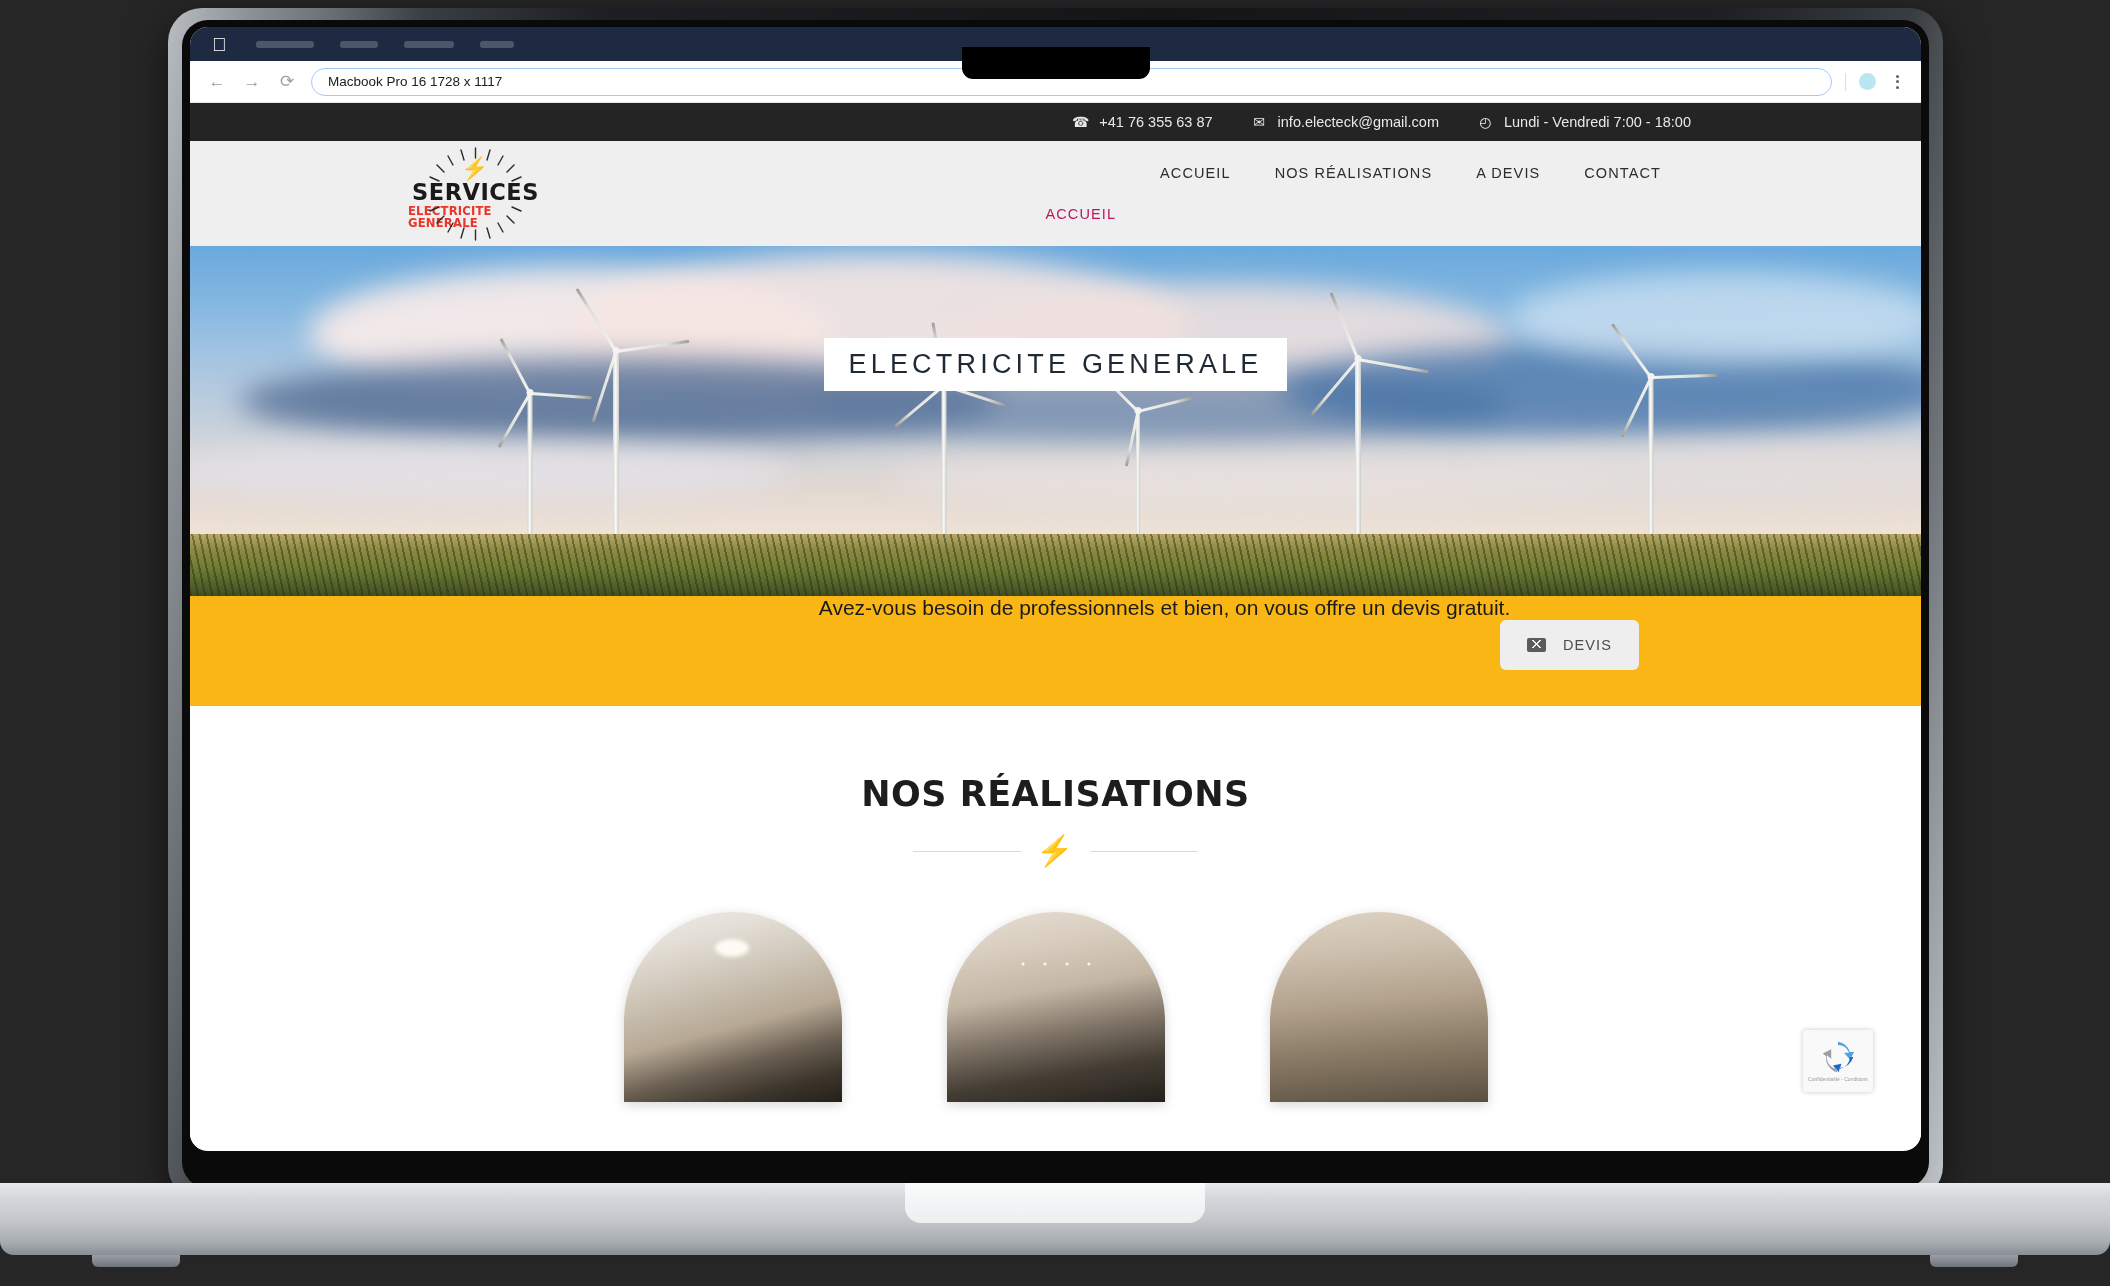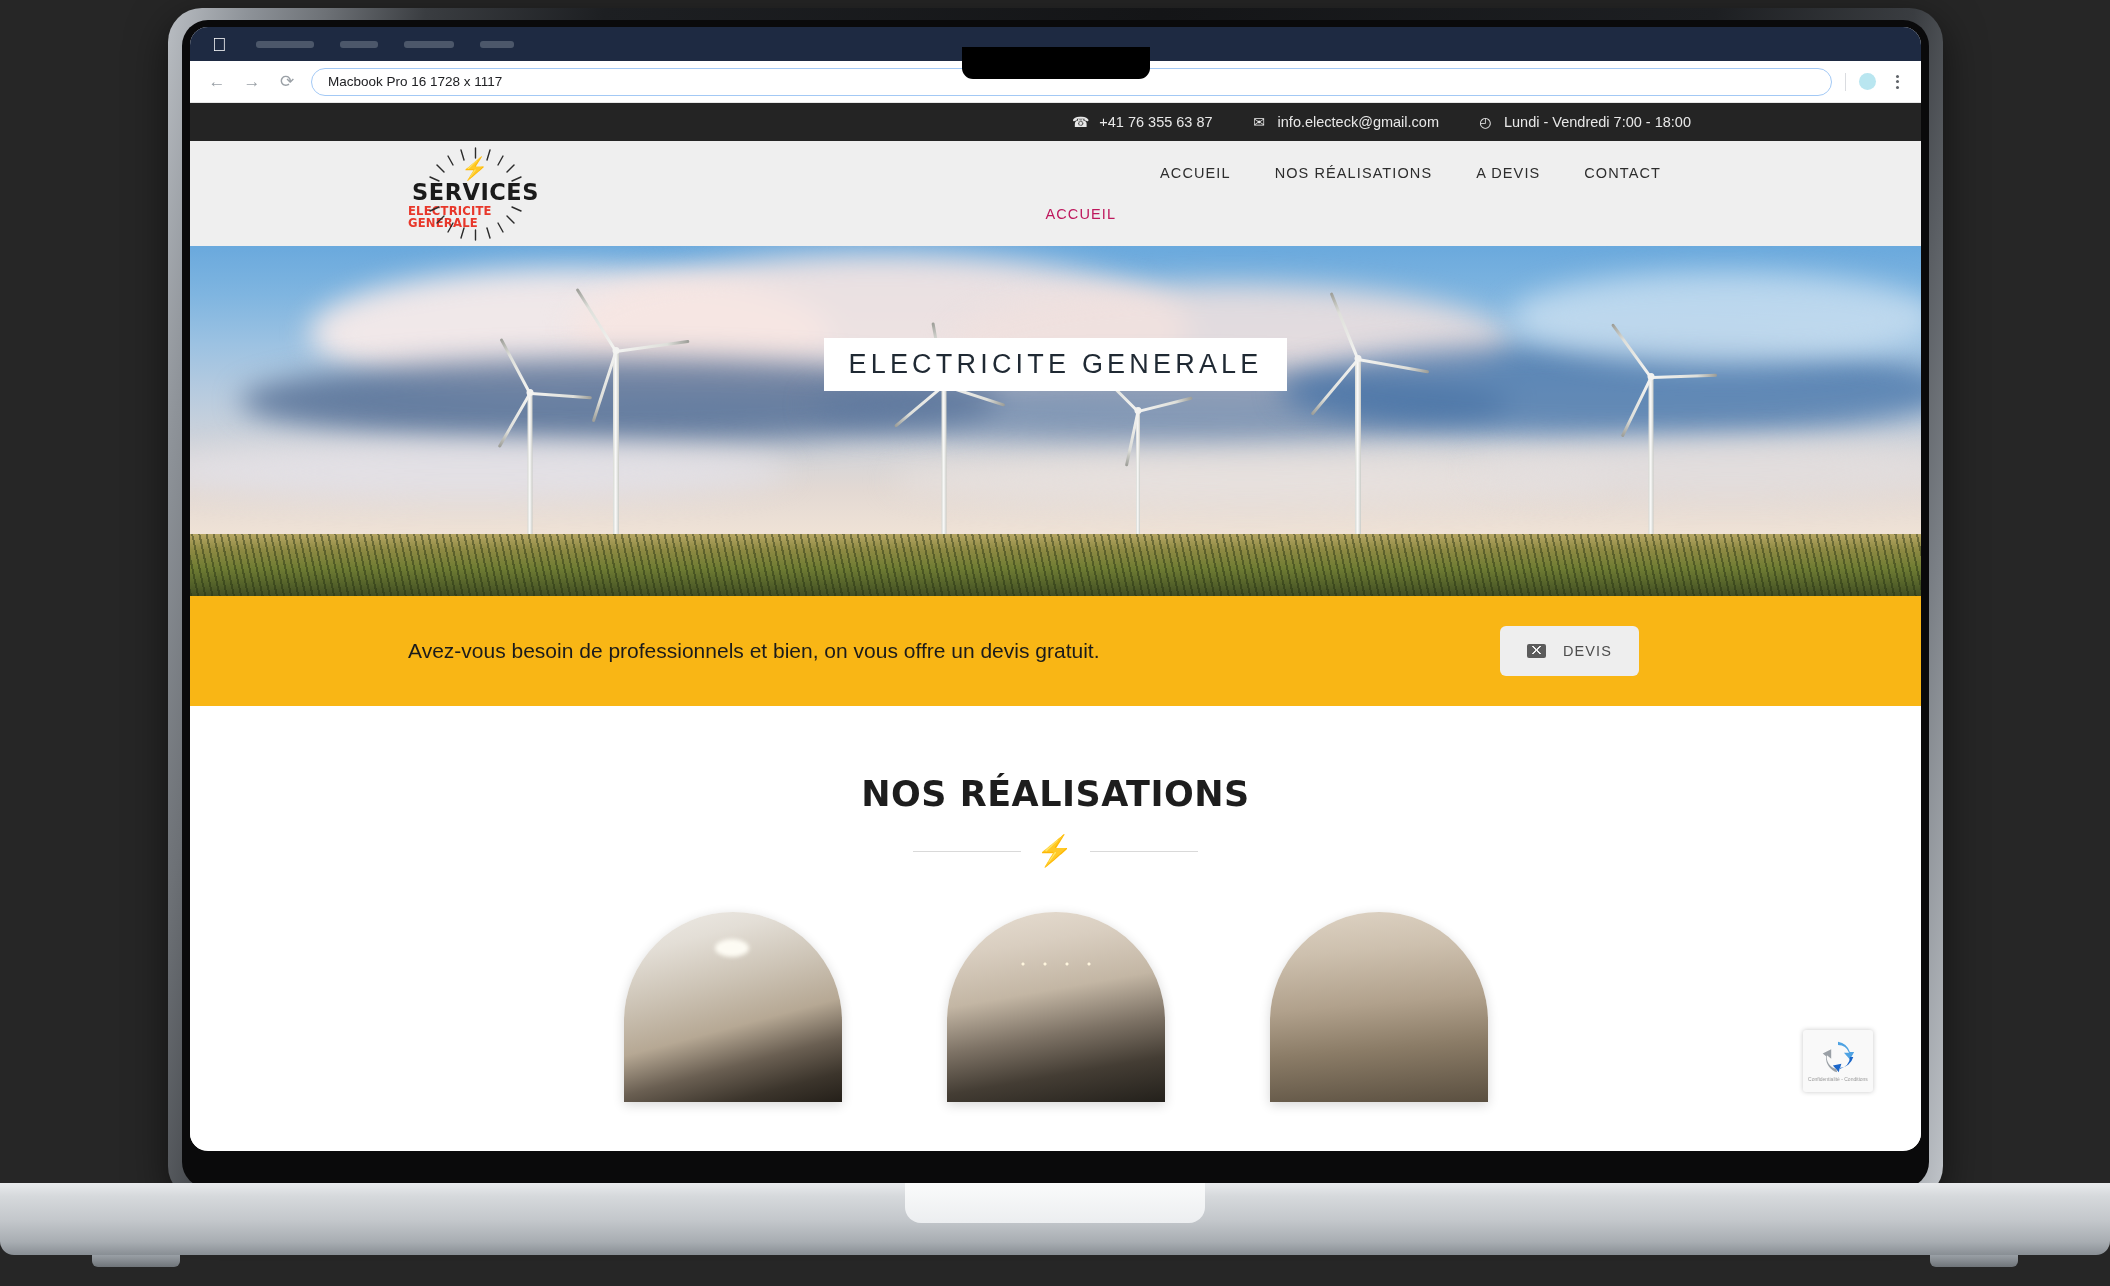--- a/index.html
+++ b/index.html
@@ -125,21 +125,21 @@
   }
   .turbine { position:absolute; bottom:52px; }
   .mast { position:absolute; bottom:0; left:50%; transform:translateX(-50%); background:linear-gradient(90deg,#d7d9d4,#fbfbfa 45%,#c9cbc6); }
   .hub { position:absolute; left:50%; transform:translateX(-50%); width:7px; height:7px; border-radius:50%; background:#f2f2f0; }
   .blade { position:absolute; left:50%; transform-origin:0 50%; height:3px; background:linear-gradient(90deg,#f4f4f2,#dedfda 70%,#9b9c96); border-radius:2px; }
 
   .hero-lines { position:absolute; left:0; right:0; top:92px; display:flex; flex-direction:column; align-items:center; gap:24px; z-index:5; }
   .hero-line { background:#fff; padding:11px 24px; }
   .hero-line span { font-size:27px; letter-spacing:4.2px; color:#1f2933; font-weight:400; }
 
-  .cta { height:110px; background:#f9b615; display:flex; align-items:center; }
+  .cta { height:110px; background:#f9b615; display:flex; align-items:center;flex-direction:column; }
   .cta-txt { margin-left:218px; }
   .cta-h { font-size:21px; color:#1b1b1b; }
   .cta-p { font-size:14.5px; color:#1b1b1b; margin-top:13px; }
   .devis-btn {
     margin-left:auto; margin-right:282px; background:#eeeeee; border-radius:6px;
     height:50px; padding:0 27px; display:flex; align-items:center; gap:17px;
     font-size:14.5px; letter-spacing:1.1px; color:#4d4d4d; border:none; cursor:pointer;
   }
   .env { width:19px; height:14px; background:#5b5b5b; border-radius:2px; position:relative; flex:none; }
   .env:after{content:"";position:absolute;left:2px;top:2px;width:15px;height:8px;

